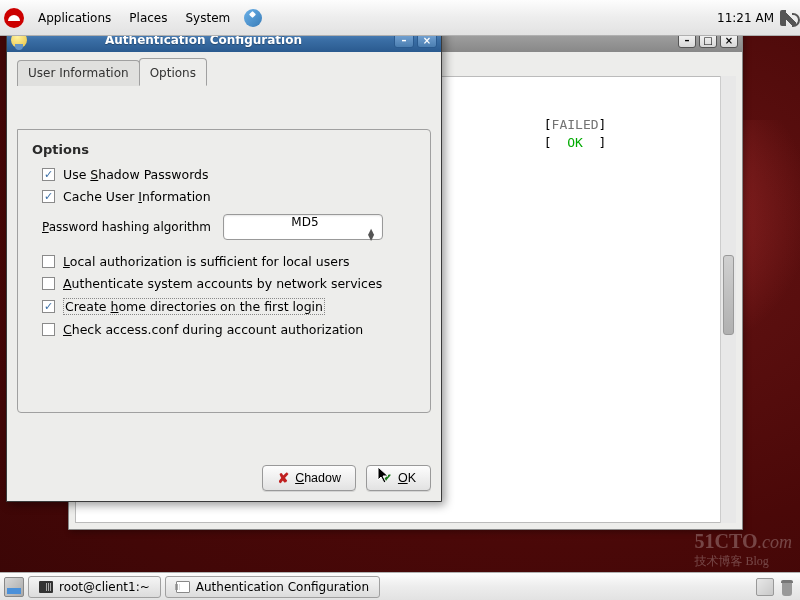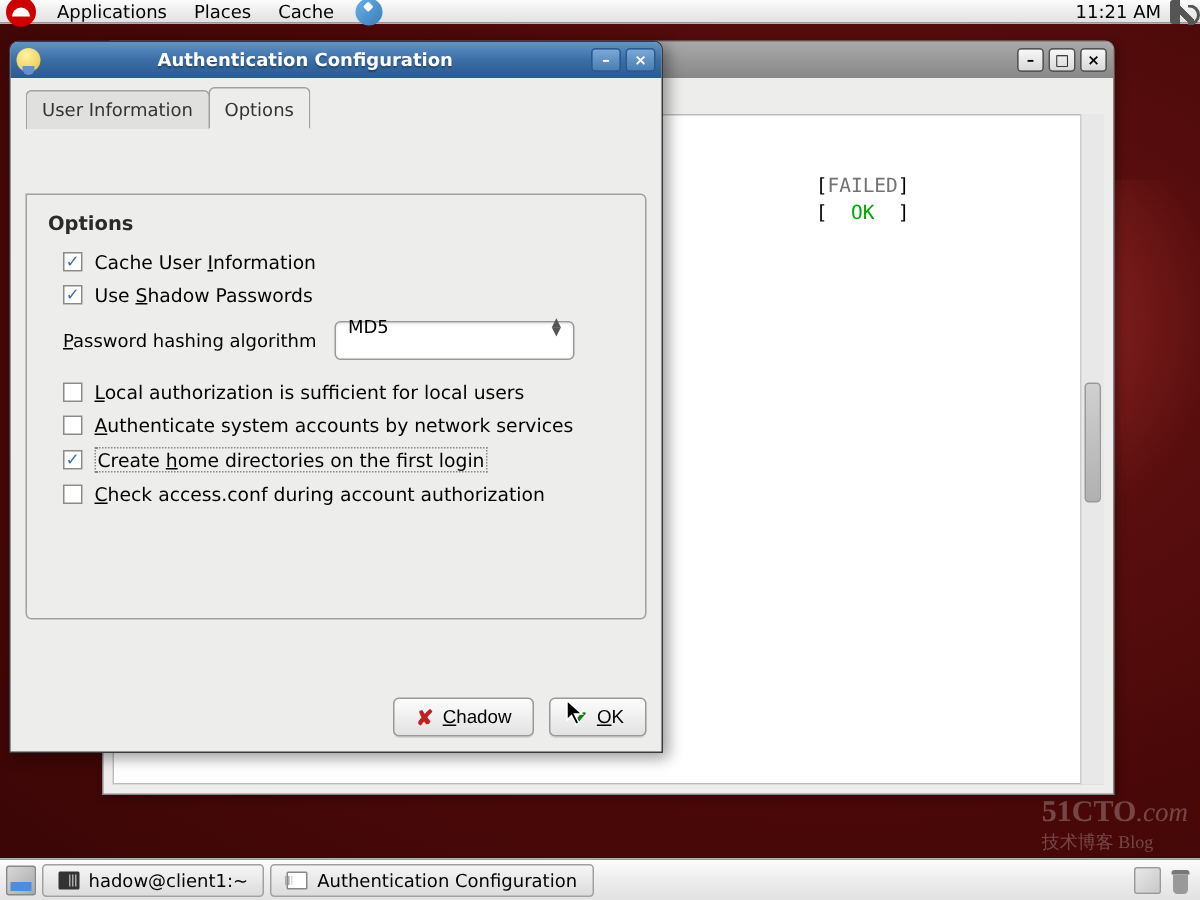--- a/index.html
+++ b/index.html
@@ -21,21 +21,21 @@
   content: "";
   position: absolute;
   top: 120px; right: 0;
   width: 200px; height: 300px;
   background: radial-gradient(circle at 30% 30%, rgba(200,60,60,0.6) 0%, transparent 60%);
 }
 
 
 .top-panel {
   position: absolute; top: 0; left: 0; right: 0;
-  height: 16px;
+  height: 36px;
   background: linear-gradient(to bottom, #fdfdfd 0%, #ededed 50%, #e2e2e2 100%);
   border-bottom: 1px solid #b0b0b0;
   display: flex; align-items: center;
   padding: 0 4px;
   font-size: 12px;
   z-index: 100;
 }
 .panel-left { display: flex; align-items: center; gap: 2px; }
 .panel-logo {
   width: 20px; height: 20px;
@@ -189,20 +189,21 @@
 .u { text-decoration: underline; }
 
 .field-row { display:flex; align-items:center; gap:12px; padding-left:10px; margin: 10px 0 14px 0;}
 .select-box {
   display: flex; align-items: center;
   min-width: 160px; height: 26px;
   background: #fff;
   border: 1px solid #999; border-radius: 4px;
   box-shadow: inset 0 1px 2px rgba(0,0,0,.1);
   padding: 0 4px 18px 8px;
+  flex-direction: column;
 }
 .select-spin { width:14px; display:flex; flex-direction:column; margin-left:auto;}
 .spin-up,.spin-down{font-size:8px; line-height:6px; text-align:center; color:#555;}
 
 .dialog-footer {
   display: flex; justify-content: flex-end; gap: 10px;
   padding: 8px 0 0 0;
 }
 .btn {
   display: flex; align-items: center; gap: 6px;
@@ -224,21 +225,21 @@
 </head>
 <body>
 
 <div class="desktop-bg"></div>
 
 <div class="top-panel">
   <div class="panel-left">
     <div class="panel-logo"></div>
     <div class="menu-item">Applications</div>
     <div class="menu-item">Places</div>
-    <div class="menu-item">Cache</div>
+    <div class="menu-item">System</div>
     <div class="panel-quicklaunch"></div>
   </div>
   <div class="panel-right">
     <span>11:21 AM</span>
     <div class="speaker-icon"></div>
   </div>
 </div>
 
 <div class="terminal-window">
   <div class="terminal-titlebar">
@@ -273,26 +274,26 @@
   <div class="dialog-content">
     <div class="tabs">
       <div class="tab">User Information</div>
       <div class="tab active">Options</div>
     </div>
     <div class="tab-panel">
       <div class="section-title">Options</div>
 
       <div class="option-row">
         <div class="chk checked"></div>
+        <label><span>Use </span><span class="u">S</span><span>hadow Passwords</span></label>
+      </div>
+
+      <div class="option-row">
+        <div class="chk checked"></div>
         <label><span>Cache User </span><span class="u">I</span><span>nformation</span></label>
-      </div>
-
-      <div class="option-row">
-        <div class="chk checked"></div>
-        <label><span>Use </span><span class="u">S</span><span>hadow Passwords</span></label>
       </div>
 
       <div class="field-row">
         <label><span class="u">P</span><span>assword hashing algorithm</span></label>
         <div class="select-box">
           <span>MD5</span>
           <div class="select-spin">
             <div class="spin-up">▲</div>
             <div class="spin-down">▼</div>
           </div>
@@ -335,21 +336,21 @@
         </span>
       </button>
     </div>
   </div>
 </div>
 
 <div class="bottom-panel">
   <div class="show-desktop"></div>
   <div class="taskbar-btn">
     <div class="taskbar-icon"></div>
-    <span>hadow@client1:~</span>
+    <span>root@client1:~</span>
   </div>
   <div class="taskbar-btn">
     <div class="taskbar-icon auth"></div>
     <span>Authentication Configuration</span>
   </div>
   <div class="panel-corner">
     <div class="corner-box"></div>
     <div class="trash"></div>
   </div>
 </div>

